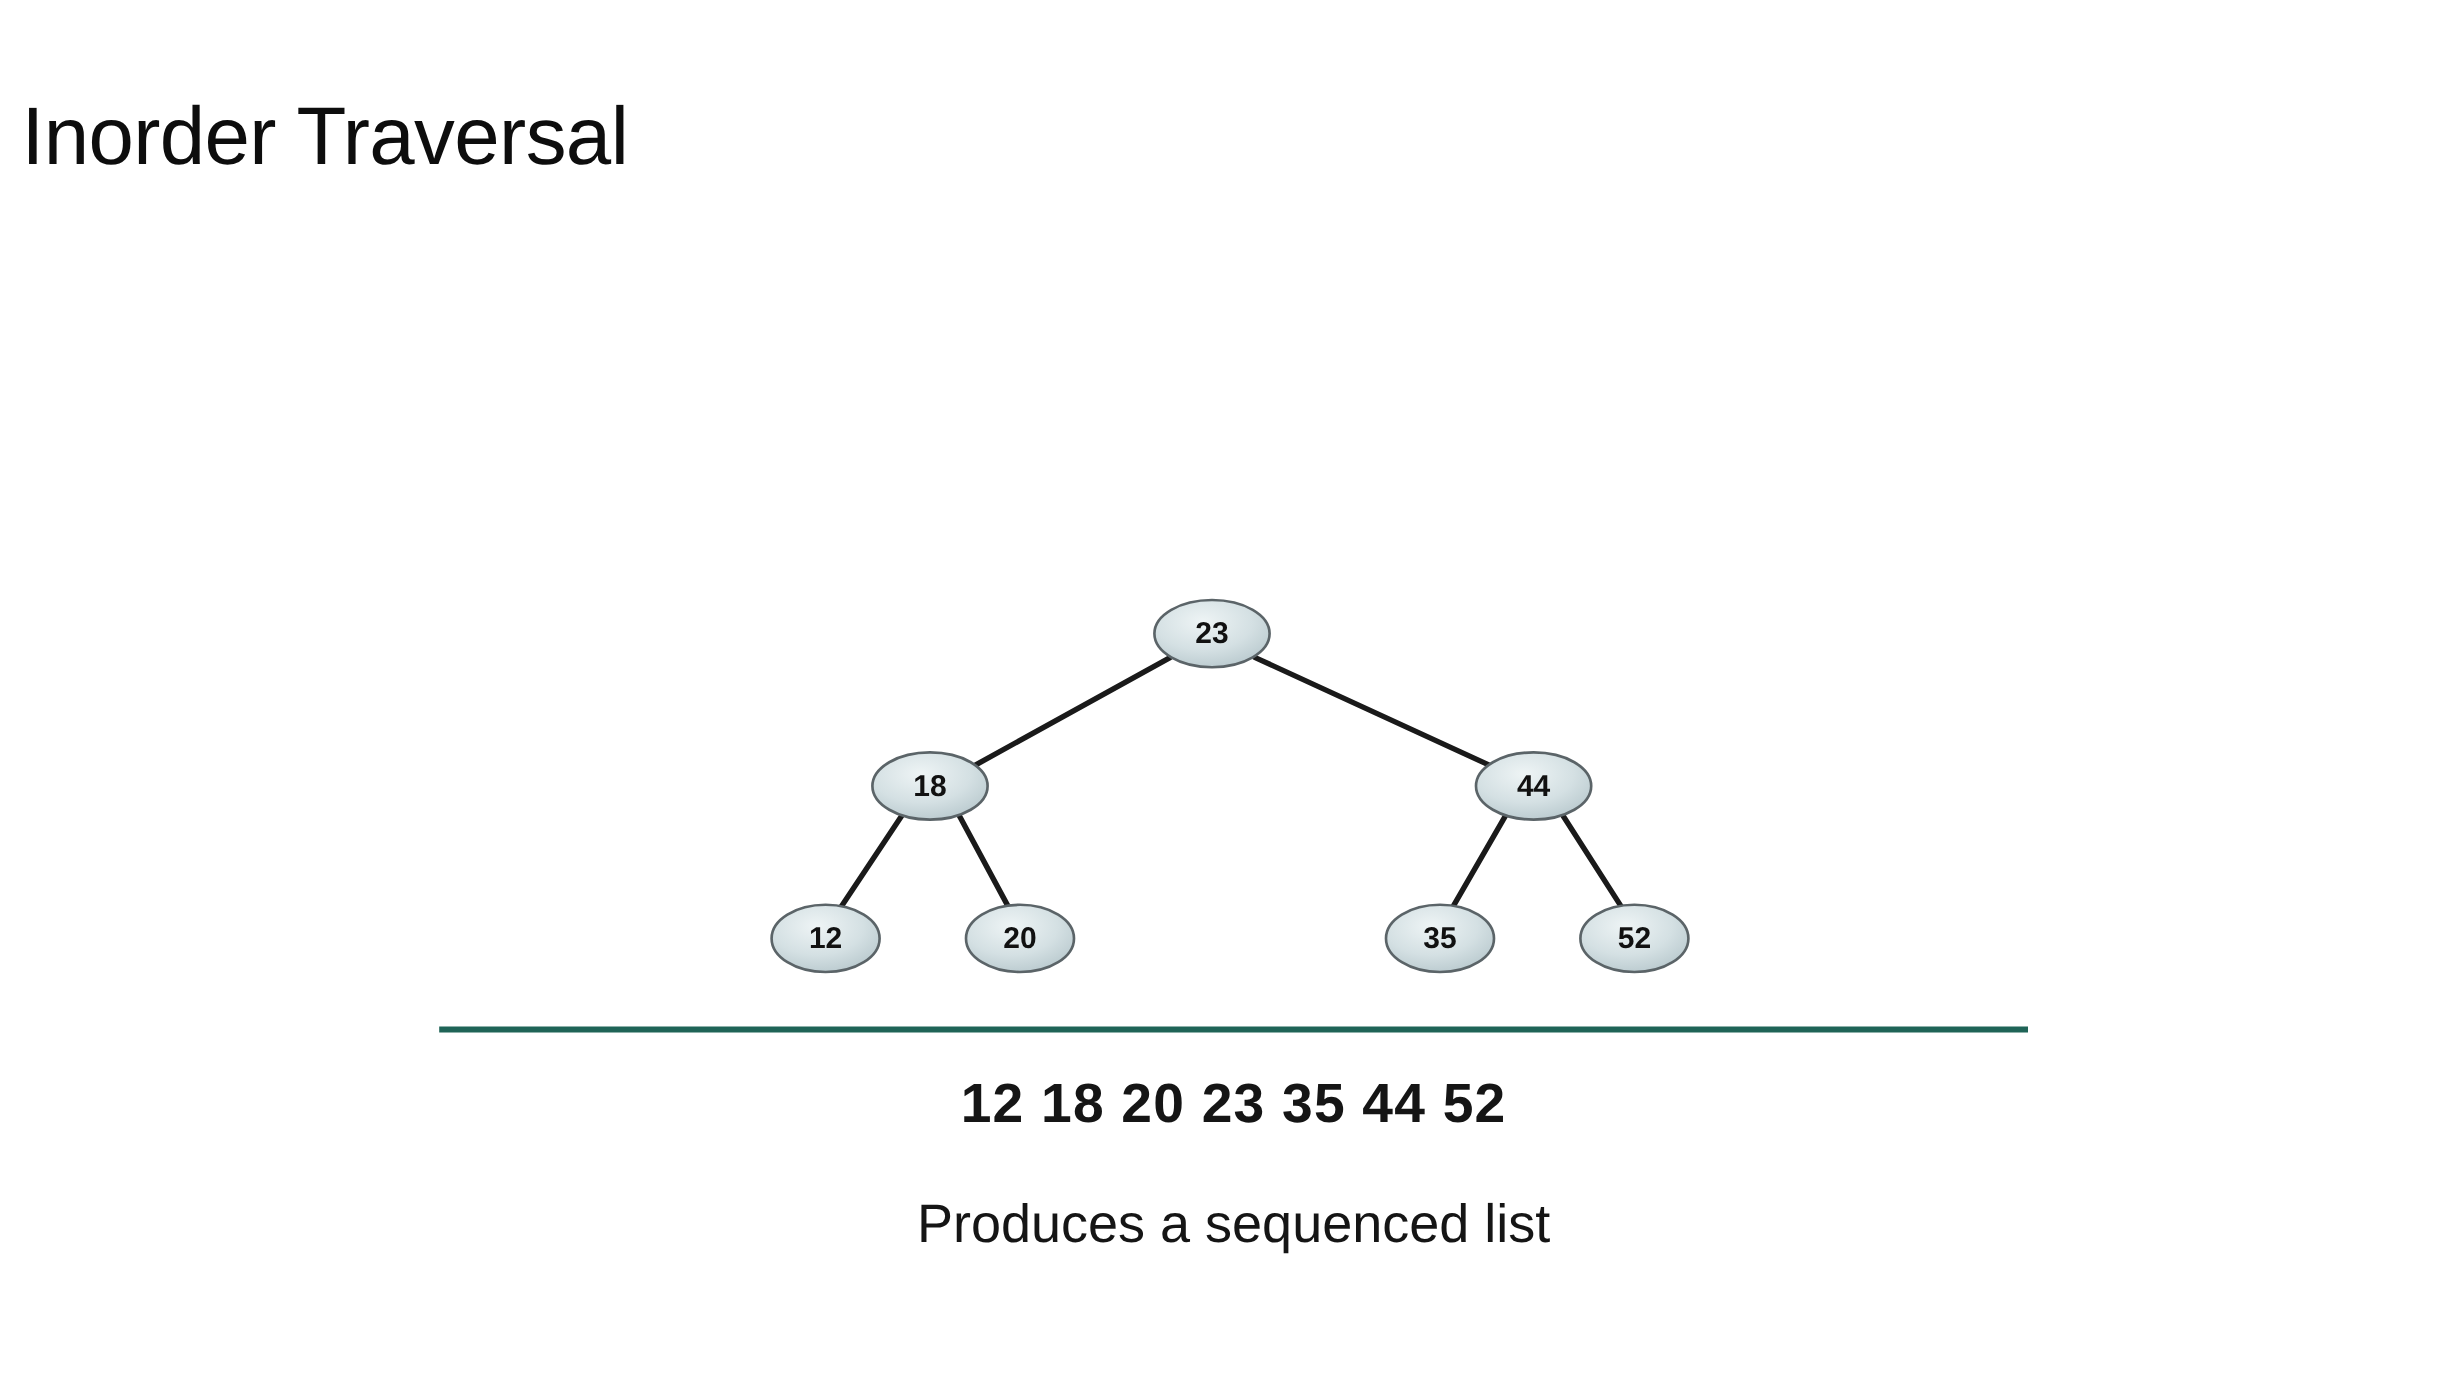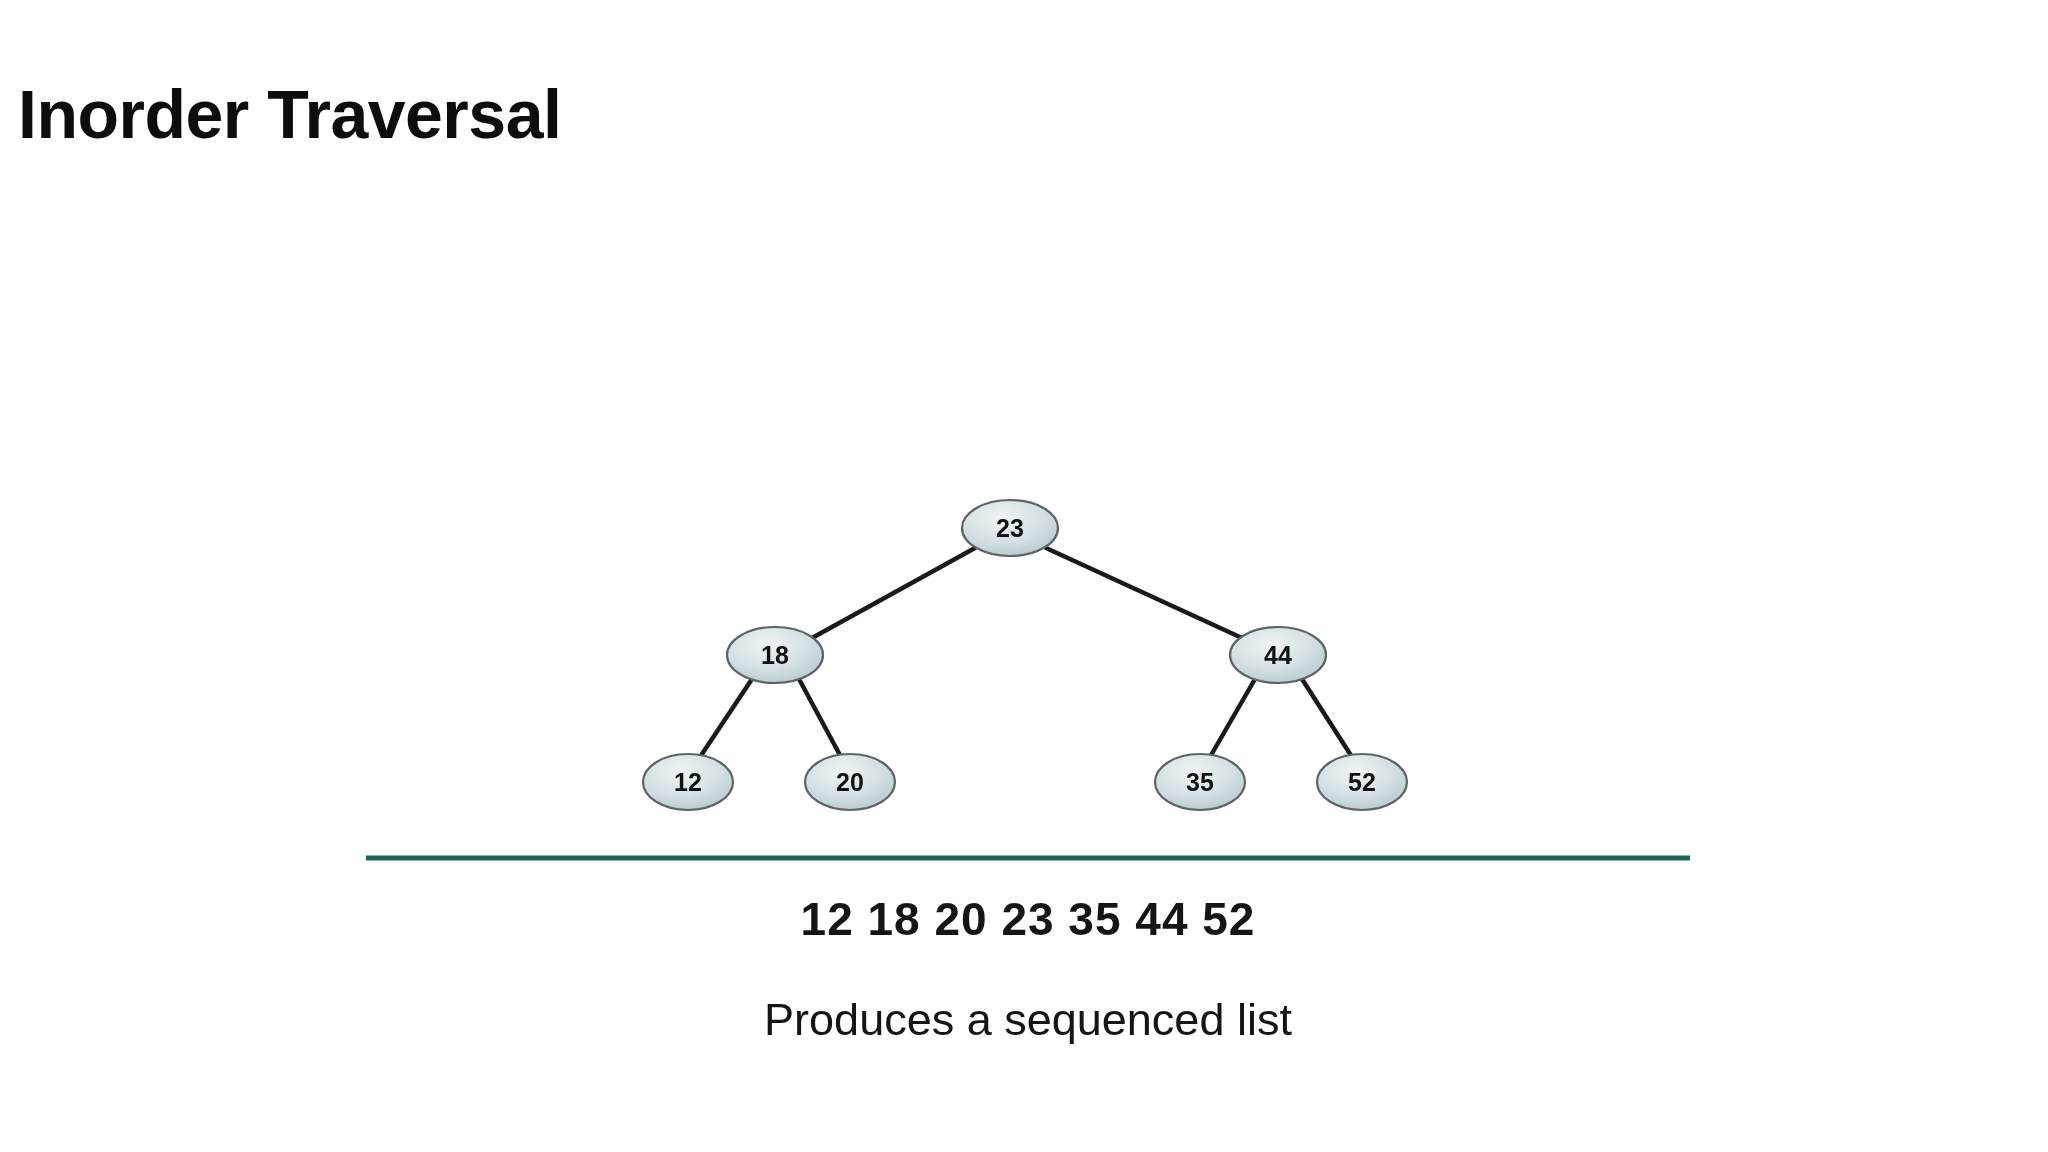--- a/index.html
+++ b/index.html
@@ -17,21 +17,21 @@
     color: #000000;
   }
 
   
   .slide-title {
     position: absolute;
     left: 18px;
     top: 28px;
     font-family: "Liberation Sans", sans-serif;
     font-size: 68px;
-    font-weight: 700;
+    font-weight: 400;
     line-height: 1.2;
     letter-spacing: -0.5px;
     color: #0d0d0d;
     white-space: nowrap;
   }
 
   
   .figure {
     position: absolute;
     left: 360px;

